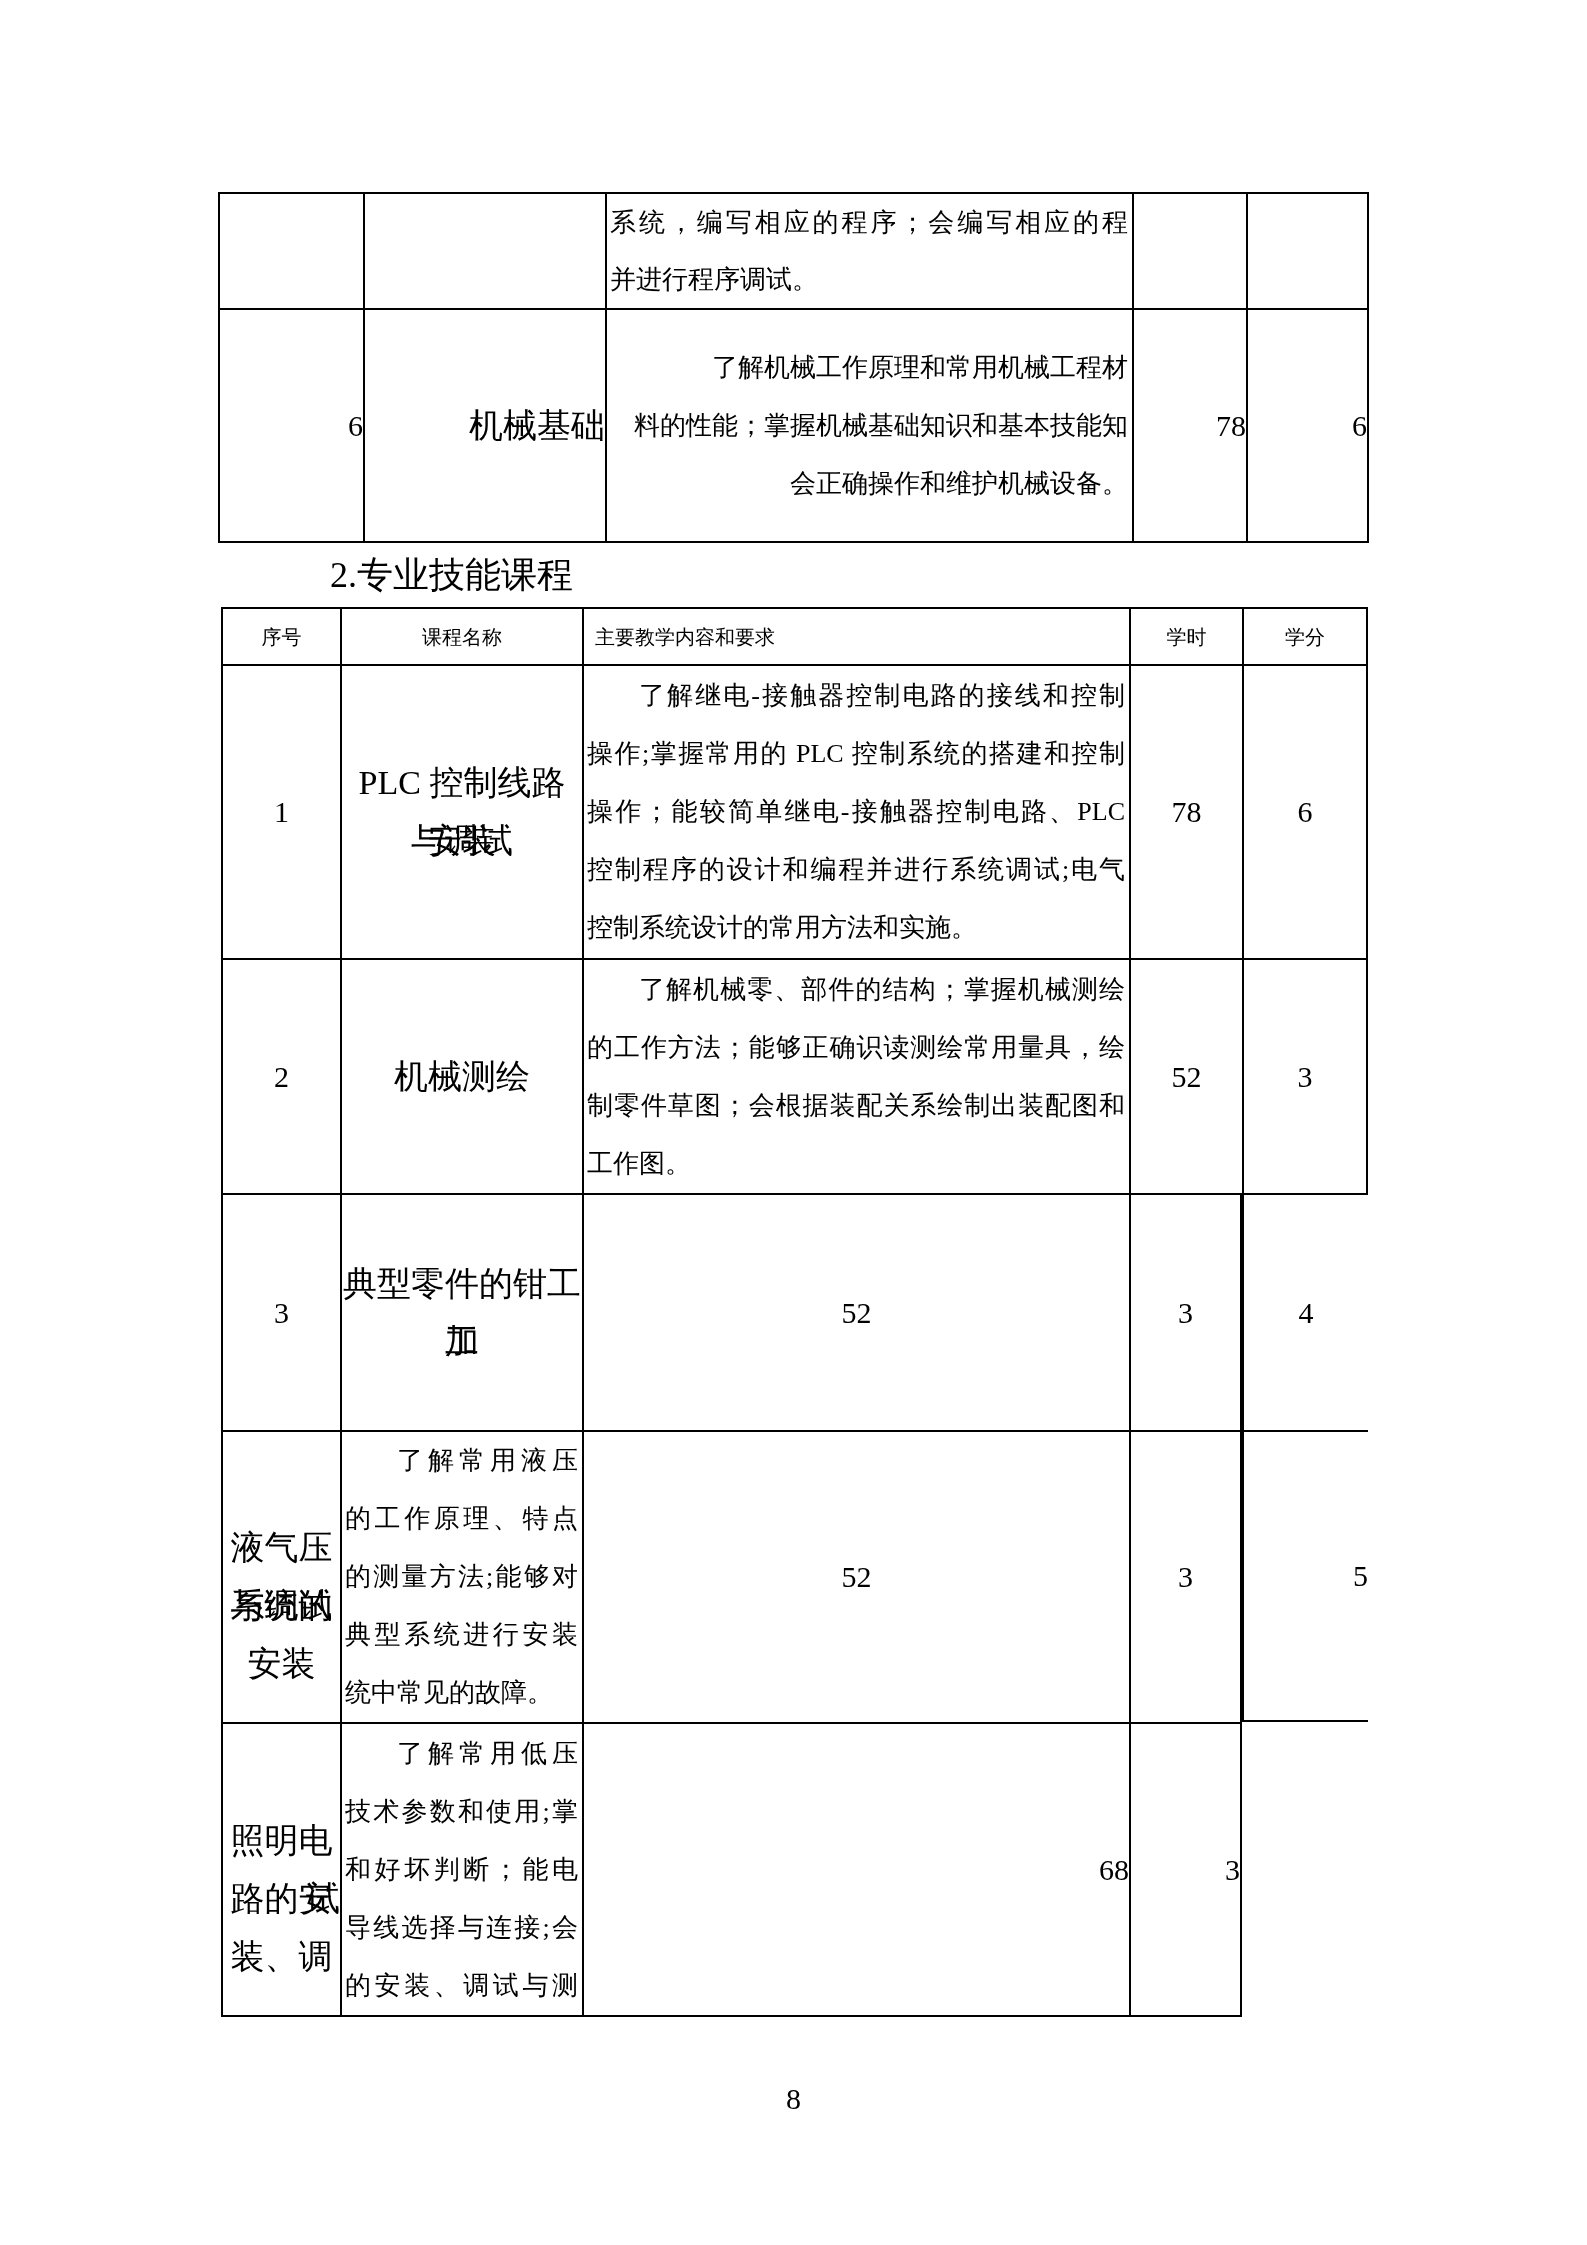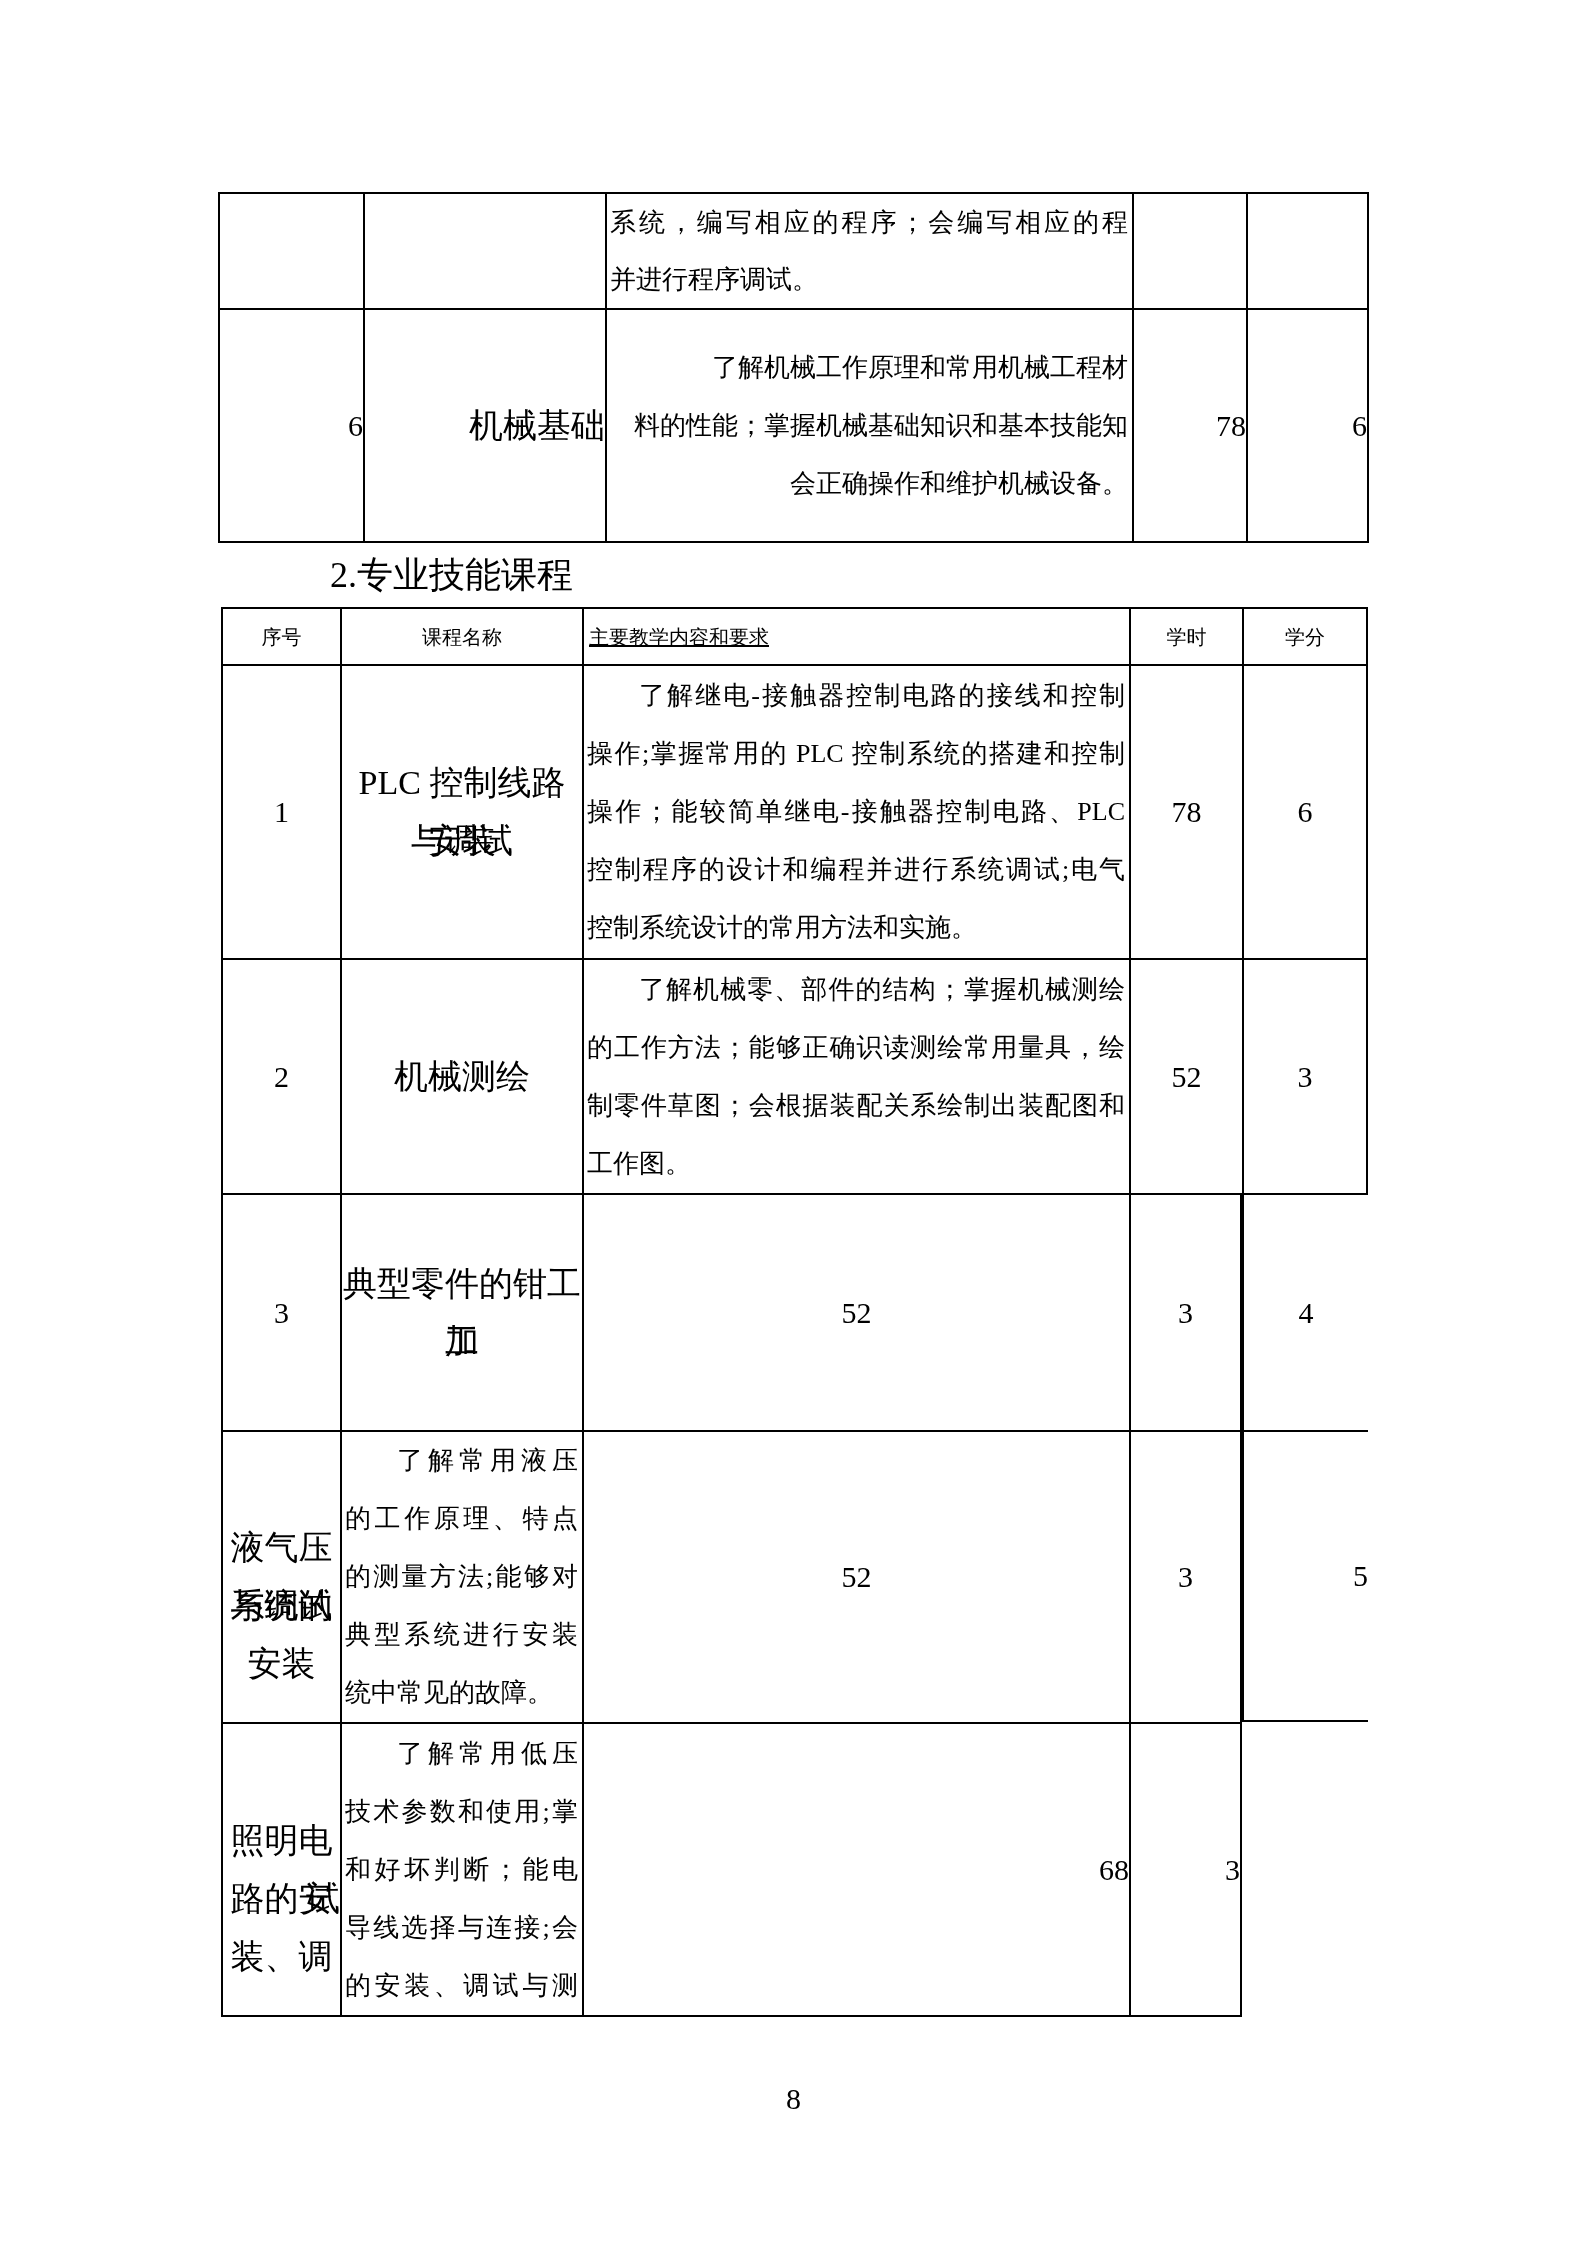--- a/index.html
+++ b/index.html
@@ -28,21 +28,21 @@
     display:flex; flex-direction:column; justify-content:center;
     overflow:hidden; background:#fff;
   }
   .cell.colend { border-right:2px solid #000; }
   .cell.rowend { border-bottom:2px solid #000;align-items:flex-end; }
 
   .centered { align-items:center; text-align:center; }
   .num { font-size:30px; line-height:34px; }
 
   .hdr { font-size:20px; line-height:32px; }
-  .hdr-left { align-items:flex-start; padding-left:5px;text-decoration:underline; }
+  .hdr-left { align-items:flex-start; padding-left:11px; }
 
   .content-cell { padding:0 4px 0 3px; align-items:stretch; }
   .cline {
     font-size:26px; line-height:58px; height:58px;
     text-align:justify; text-align-last:justify;
     overflow:hidden;
   }
   .cline.firstline { text-indent:52px; }
   .cline.lastline { text-align-last:left; }
 

